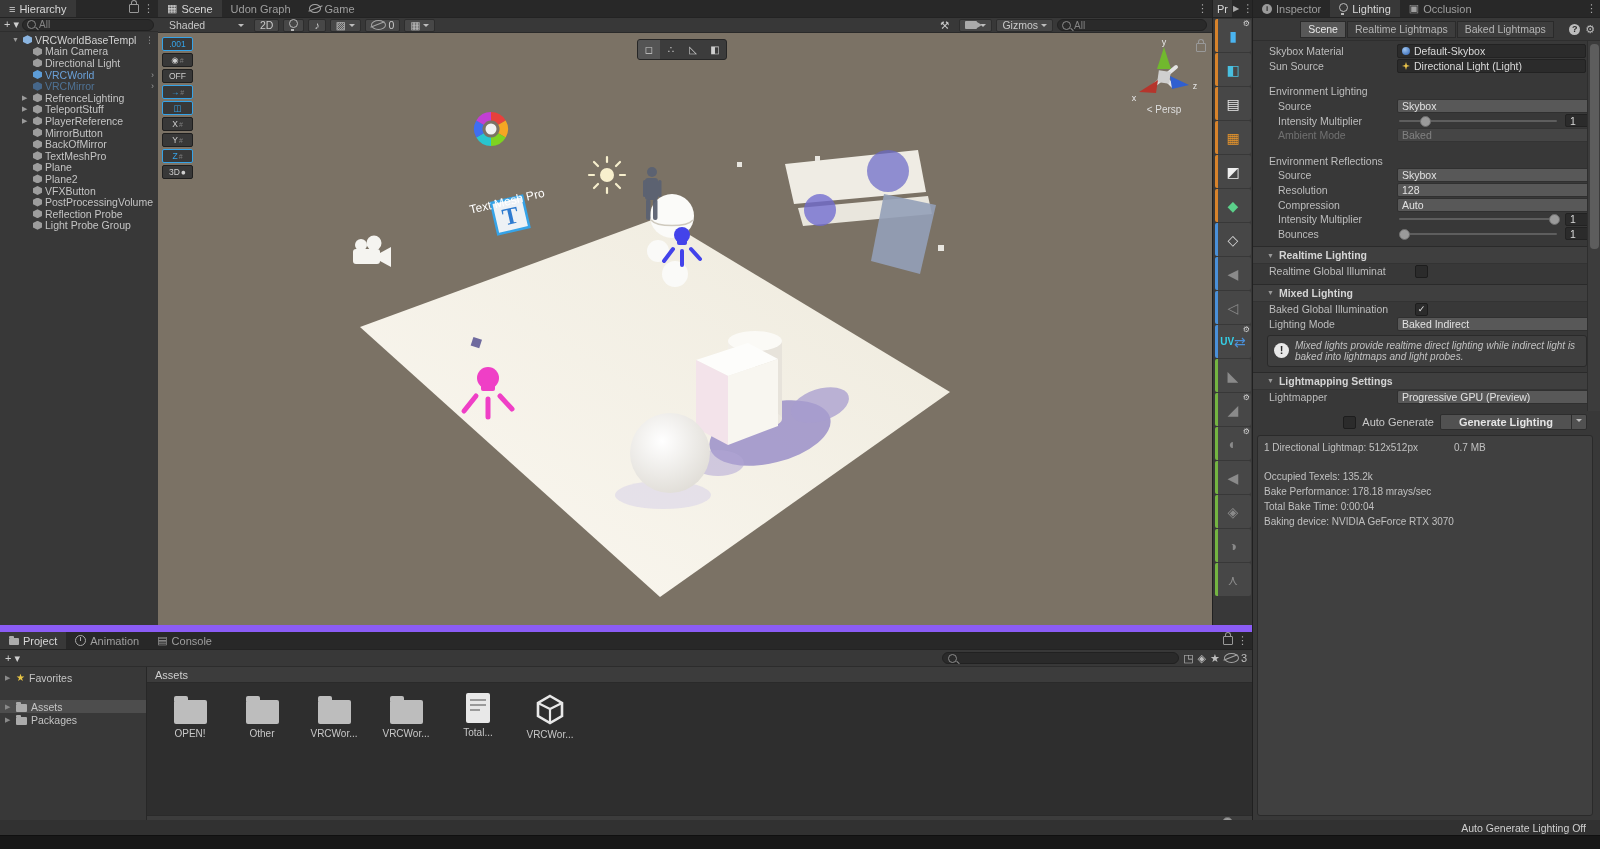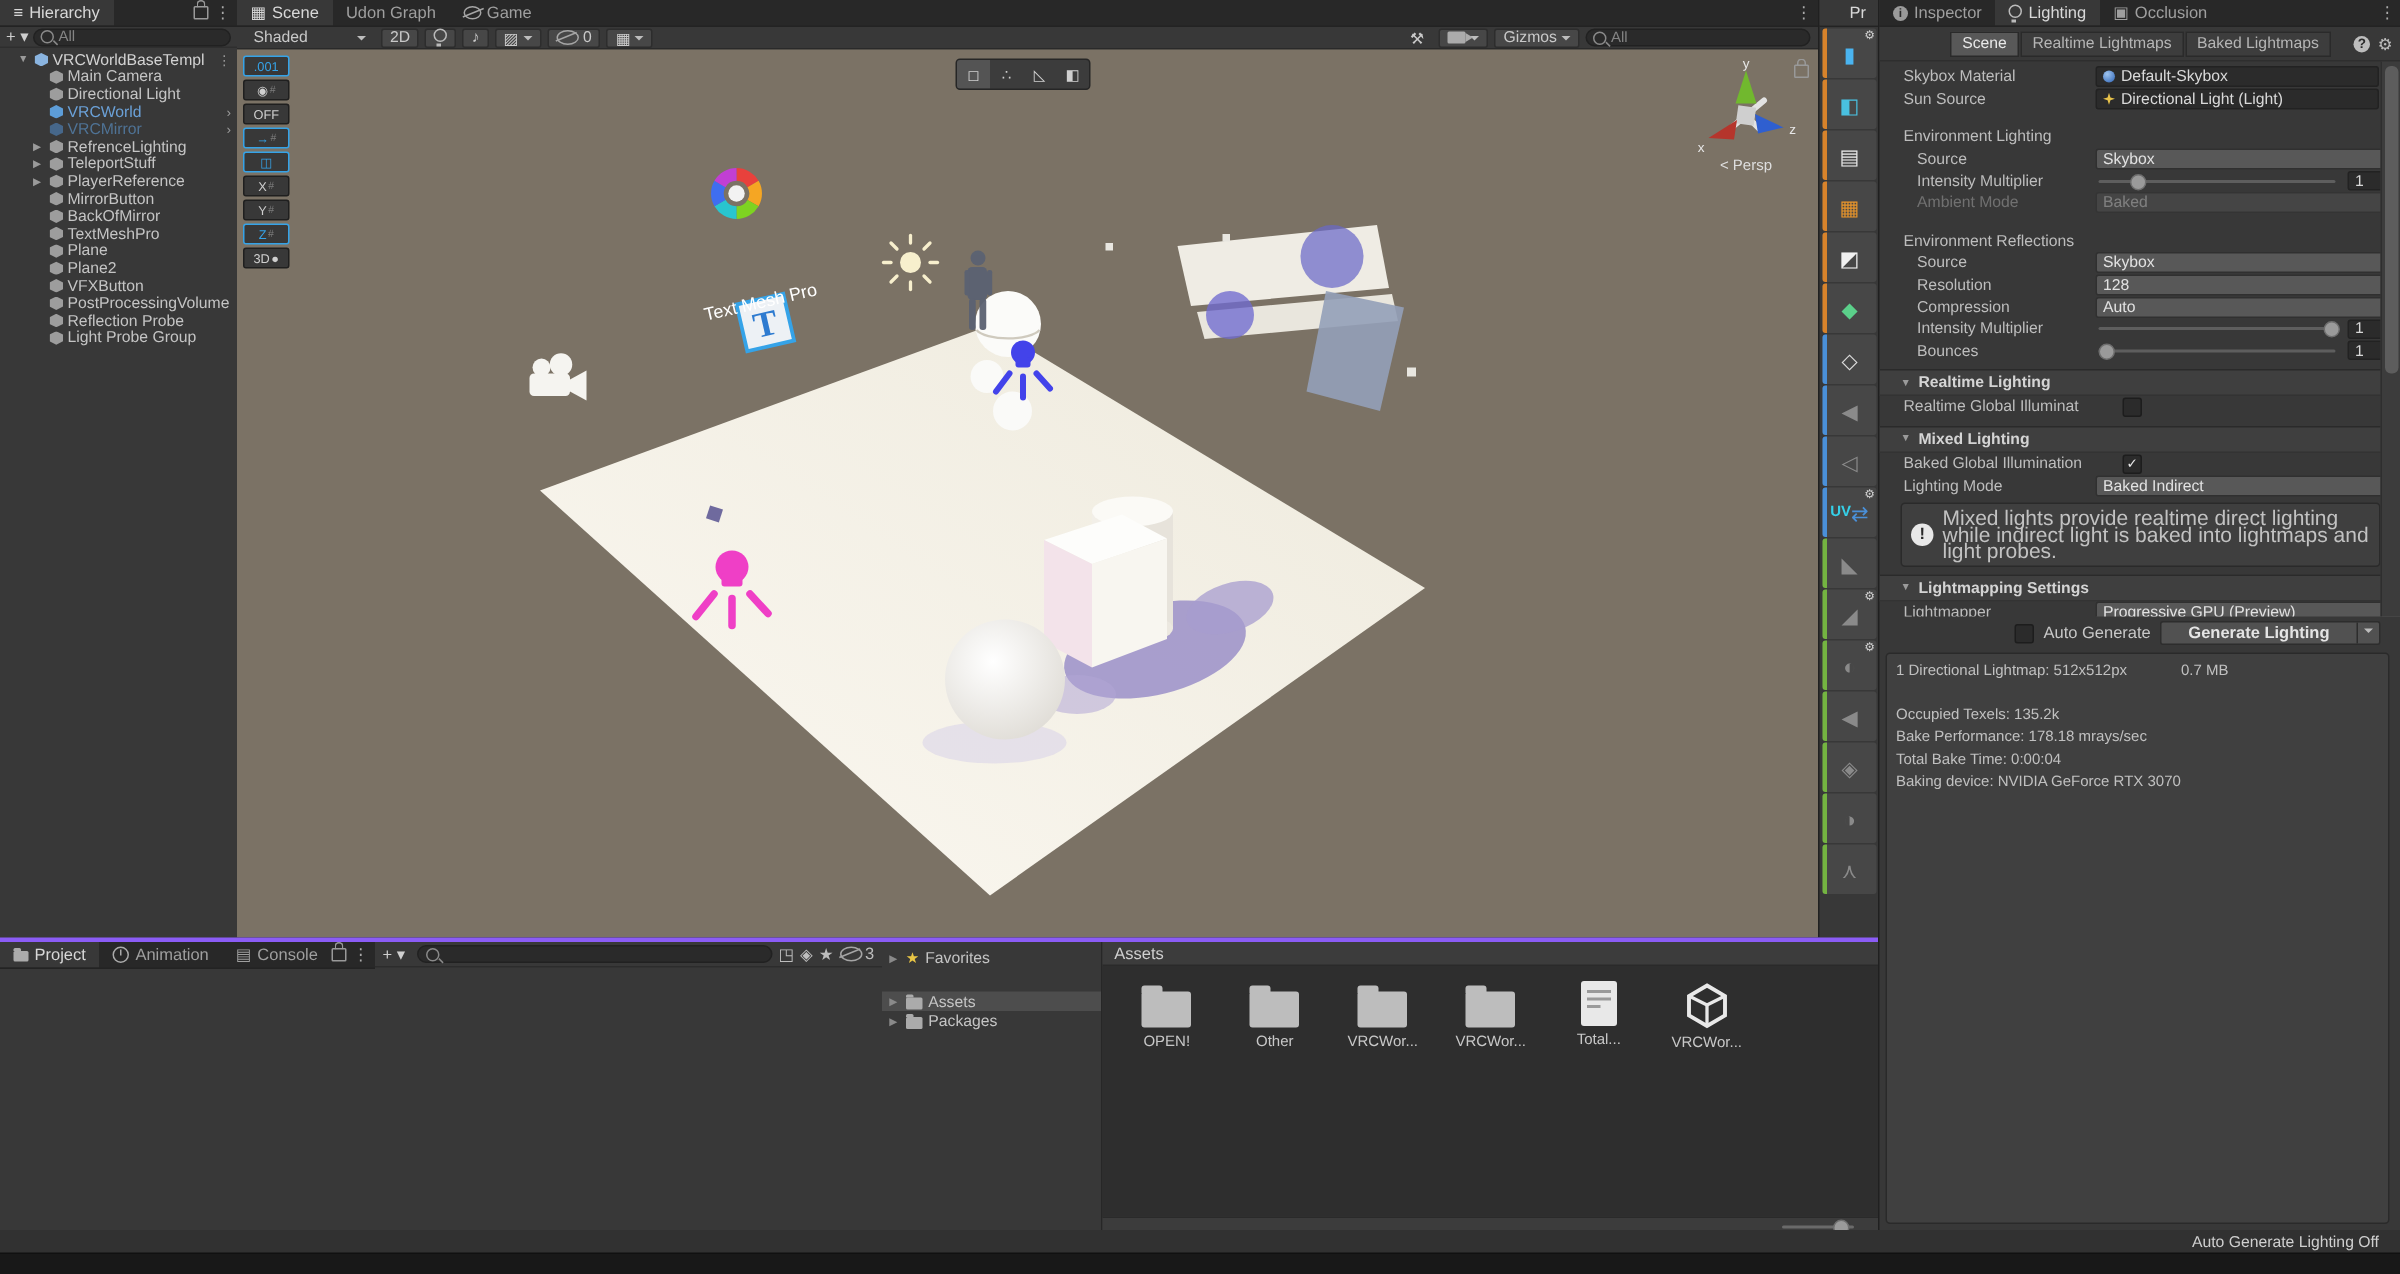--- a/index.html
+++ b/index.html
@@ -87,33 +87,33 @@
   .objf{flex:1;height:12px;background:#2b2b2b;border:1px solid #222;border-radius:2px;display:flex;align-items:center;gap:4px;padding:0 4px;color:#dadada;white-space:nowrap;overflow:hidden;}
   .dotb{width:8px;height:8px;border-radius:50%;background:radial-gradient(circle at 35% 30%,#9ec4ef,#2c62b4);flex:0 0 auto;}
   .dots{width:8px;height:8px;background:#e8c24a;clip-path:polygon(50% 0,62% 38%,100% 50%,62% 62%,50% 100%,38% 62%,0 50%,38% 38%);flex:0 0 auto;}
   .cb{width:11px;height:11px;background:#2b2b2b;border:1px solid #1d1d1d;border-radius:2px;color:#e8e8e8;font-size:9px;line-height:10px;text-align:center;flex:0 0 auto;}
   .slider{flex:1;height:2px;background:#5e5e5e;position:relative;margin:0 8px 0 2px;border-radius:1px;}
   .thumb{position:absolute;top:-4px;width:9px;height:9px;border-radius:50%;background:#9a9a9a;border:1px solid #6e6e6e;}
   .numb{width:26px;flex:0 0 auto;}
   .disabled{opacity:.42;}
   .infobox{margin:4px 14px 2px 14px;background:#3f3f3f;border:1px solid #2a2a2a;border-radius:3px;display:flex;gap:6px;padding:4px 6px;align-items:center;}
   .infoi{width:15px;height:15px;border-radius:50%;background:#e8e8e8;color:#2a2a2a;font-weight:bold;text-align:center;line-height:15px;font-size:11px;flex:0 0 auto;}
-  .infotxt{font-size:14px;color:#c2c2c2;line-height:11px;}
+  .infotxt{font-size:10px;color:#c2c2c2;line-height:11px;font-style:italic;}
   .vscroll{position:absolute;right:0;top:0;bottom:0;width:13px;background:#3c3c3c;border-left:1px solid #2e2e2e;}
   .vthumb{position:absolute;left:2px;right:2px;top:3px;height:205px;background:#5d5d5d;border-radius:4px;}
   .genrow{display:flex;align-items:center;justify-content:flex-end;gap:6px;padding:3px 14px 3px 0;}
   .genbtn{height:14px;display:flex;align-items:center;background:#515151;border:1px solid #2d2d2d;border-radius:2px;color:#e4e4e4;}
   .genbtn .main{padding:0 18px;font-weight:bold;}
   .genbtn .arr{border-left:1px solid #2d2d2d;padding:0 4px;display:flex;align-items:center;height:100%;}
   .statsbox{margin:2px 8px 4px 4px;background:#404040;border:1px solid #2a2a2a;border-radius:3px;padding:6px 6px 6px 6px;font-size:10px;color:#c0c0c0;flex:1;}
   .statline{display:flex;margin-bottom:4px;}
   .statline .sp{width:190px;}
   .statgap{height:14px;}
   
-  #project{left:0;top:625px;width:1252px;height:195px;display:flex;flex-direction:row;border-top:3px solid #8b5cf6;}
+  #project{left:0;top:625px;width:1252px;height:195px;display:flex;flex-direction:column;border-top:7px solid #8b5cf6;}
   .ptools{height:16px;display:flex;align-items:center;gap:4px;padding:0 5px;background:#383838;border-bottom:1px solid #2c2c2c;}
   .psearch{width:225px;height:10px;background:#2a2a2a;border:1px solid #212121;border-radius:6px;display:flex;align-items:center;gap:3px;padding:0 5px;color:#848484;}
   .pbody{flex:1;display:flex;min-height:0;}
   .ptree{width:146px;background:#383838;border-right:1px solid #272727;padding-top:4px;font-size:10.5px;}
   .prow{height:13px;display:flex;align-items:center;gap:4px;padding-left:14px;color:#c4c4c4;}
   .prow .tri{font-size:7px;color:#8a8a8a;margin-left:-9px;width:7px;}
   .prow.sel{background:#4d4d4d;}
   .star{color:#e8c545;font-size:10px;}
   .pcontent{flex:1;display:flex;flex-direction:column;background:#2e2e2e;min-width:0;}
   .pheader{height:15px;background:#3c3c3c;border-bottom:1px solid #2a2a2a;display:flex;align-items:center;padding-left:8px;color:#cfcfcf;}
@@ -481,21 +481,21 @@
         <text x="8" y="64" text-anchor="middle" font-size="9" fill="#e8e8e8">x</text>
         <text x="69" y="52" text-anchor="middle" font-size="9" fill="#e8e8e8">z</text>
         <text x="38" y="76" text-anchor="middle" font-size="10" fill="#dedede">&lt; Persp</text>
       </svg>
       <span class="lock persplock"></span>
     </div>
   </div>
 
   <div id="probuilder" class="panel">
     <div class="tabbar">
-      <div class="tab active" style="padding:0 20px;text-align:center;">
+      <div class="tab active" style="padding:0 4px;text-align:center;">
           <span>Pr</span>
         </div>
       <span class="kebab" style="padding:0 1px;font-size:8px;">▶</span>
       <span class="kebab" style="padding:0 2px;">⋮</span>
     </div>
     <div class="pbtiles">
       <div class="pbtile">
           <span class="bl" style="background:#d8832b;"></span>
           <span style="color:#4ab4f0;">▮</span>
           <span class="badge">⚙</span>

